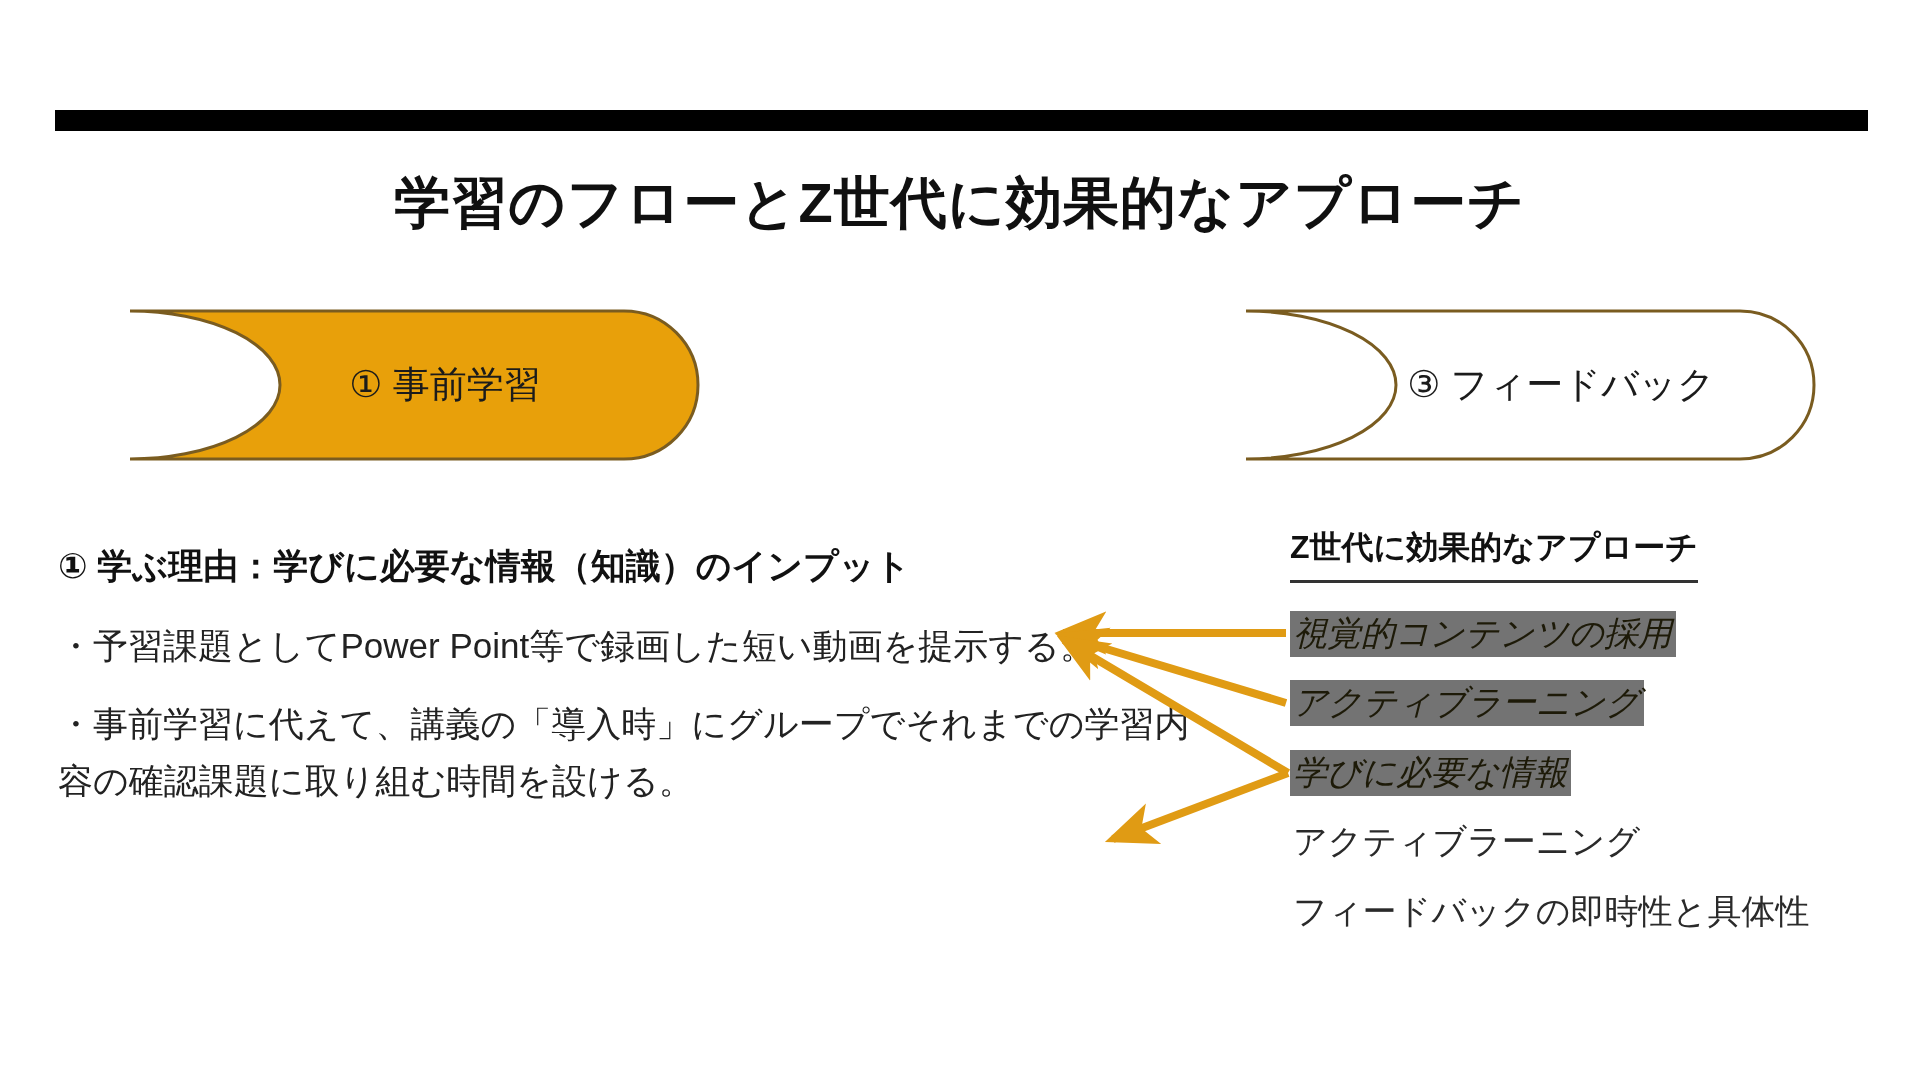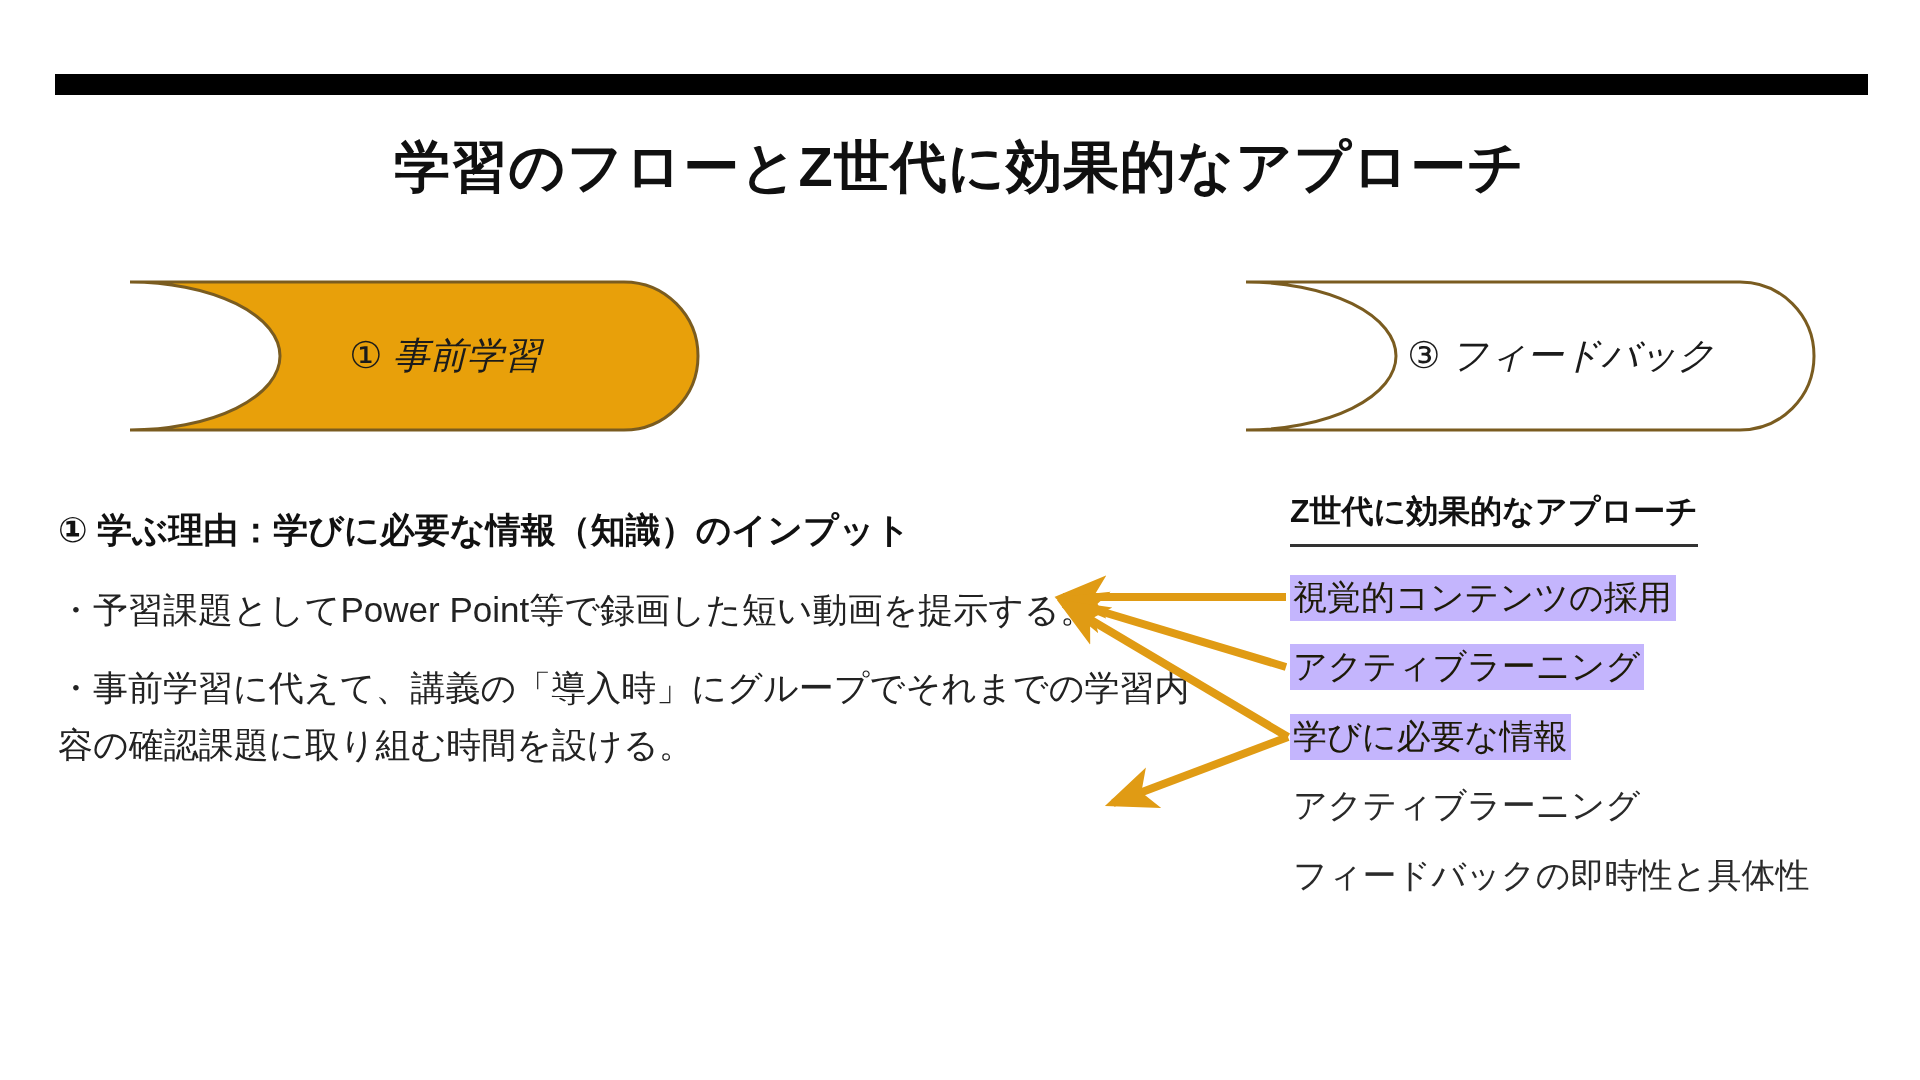--- a/index.html
+++ b/index.html
@@ -9,20 +9,21 @@
   }
   body {
     font-family: "Liberation Sans", "DejaVu Sans", sans-serif;
   }
   #slide {
     position: relative;
     width: 1920px;
     height: 916px;
     background: #ffffff;
     overflow: hidden;
+    margin-top: 36px;
   }
 
   
   .top-bar {
     position: absolute;
     left: 55px;
     top: 74px;
     width: 1813px;
     height: 21px;
     background: #000000;
@@ -45,24 +46,23 @@
   
   .chevron-row {
     position: absolute;
     left: 130px;
     top: 272px;
     width: 1680px;
     height: 152px;
   }
   .chev {
     position: absolute;
-    top: 8px;
+    top: 1px;
     width: 570px;
     height: 152px;
-    font-style: italic;
   }
   .chev svg {
     position: absolute;
     left: 0;
     top: 0;
     width: 570px;
     height: 152px;
     overflow: visible;
   }
   .chev-label {
@@ -126,23 +126,24 @@
     white-space: nowrap;
   }
   .right-item {
     font-size: 34px;
     color: #2a2a2a;
     line-height: 1.1;
     margin: 0 0 32px 0;
     white-space: nowrap;
   }
   .right-item > span.hl {
-    background: #c4b5fd;
+    background: #737373;
     padding: 3px 4px 5px 3px;
     color: #1d1a08;
+    font-style: italic;
   }
   .right-item > span.plain {
     padding: 3px 4px 5px 3px;
   }
 
   
   .arrow-layer {
     position: absolute;
     left: 0;
     top: 0;

